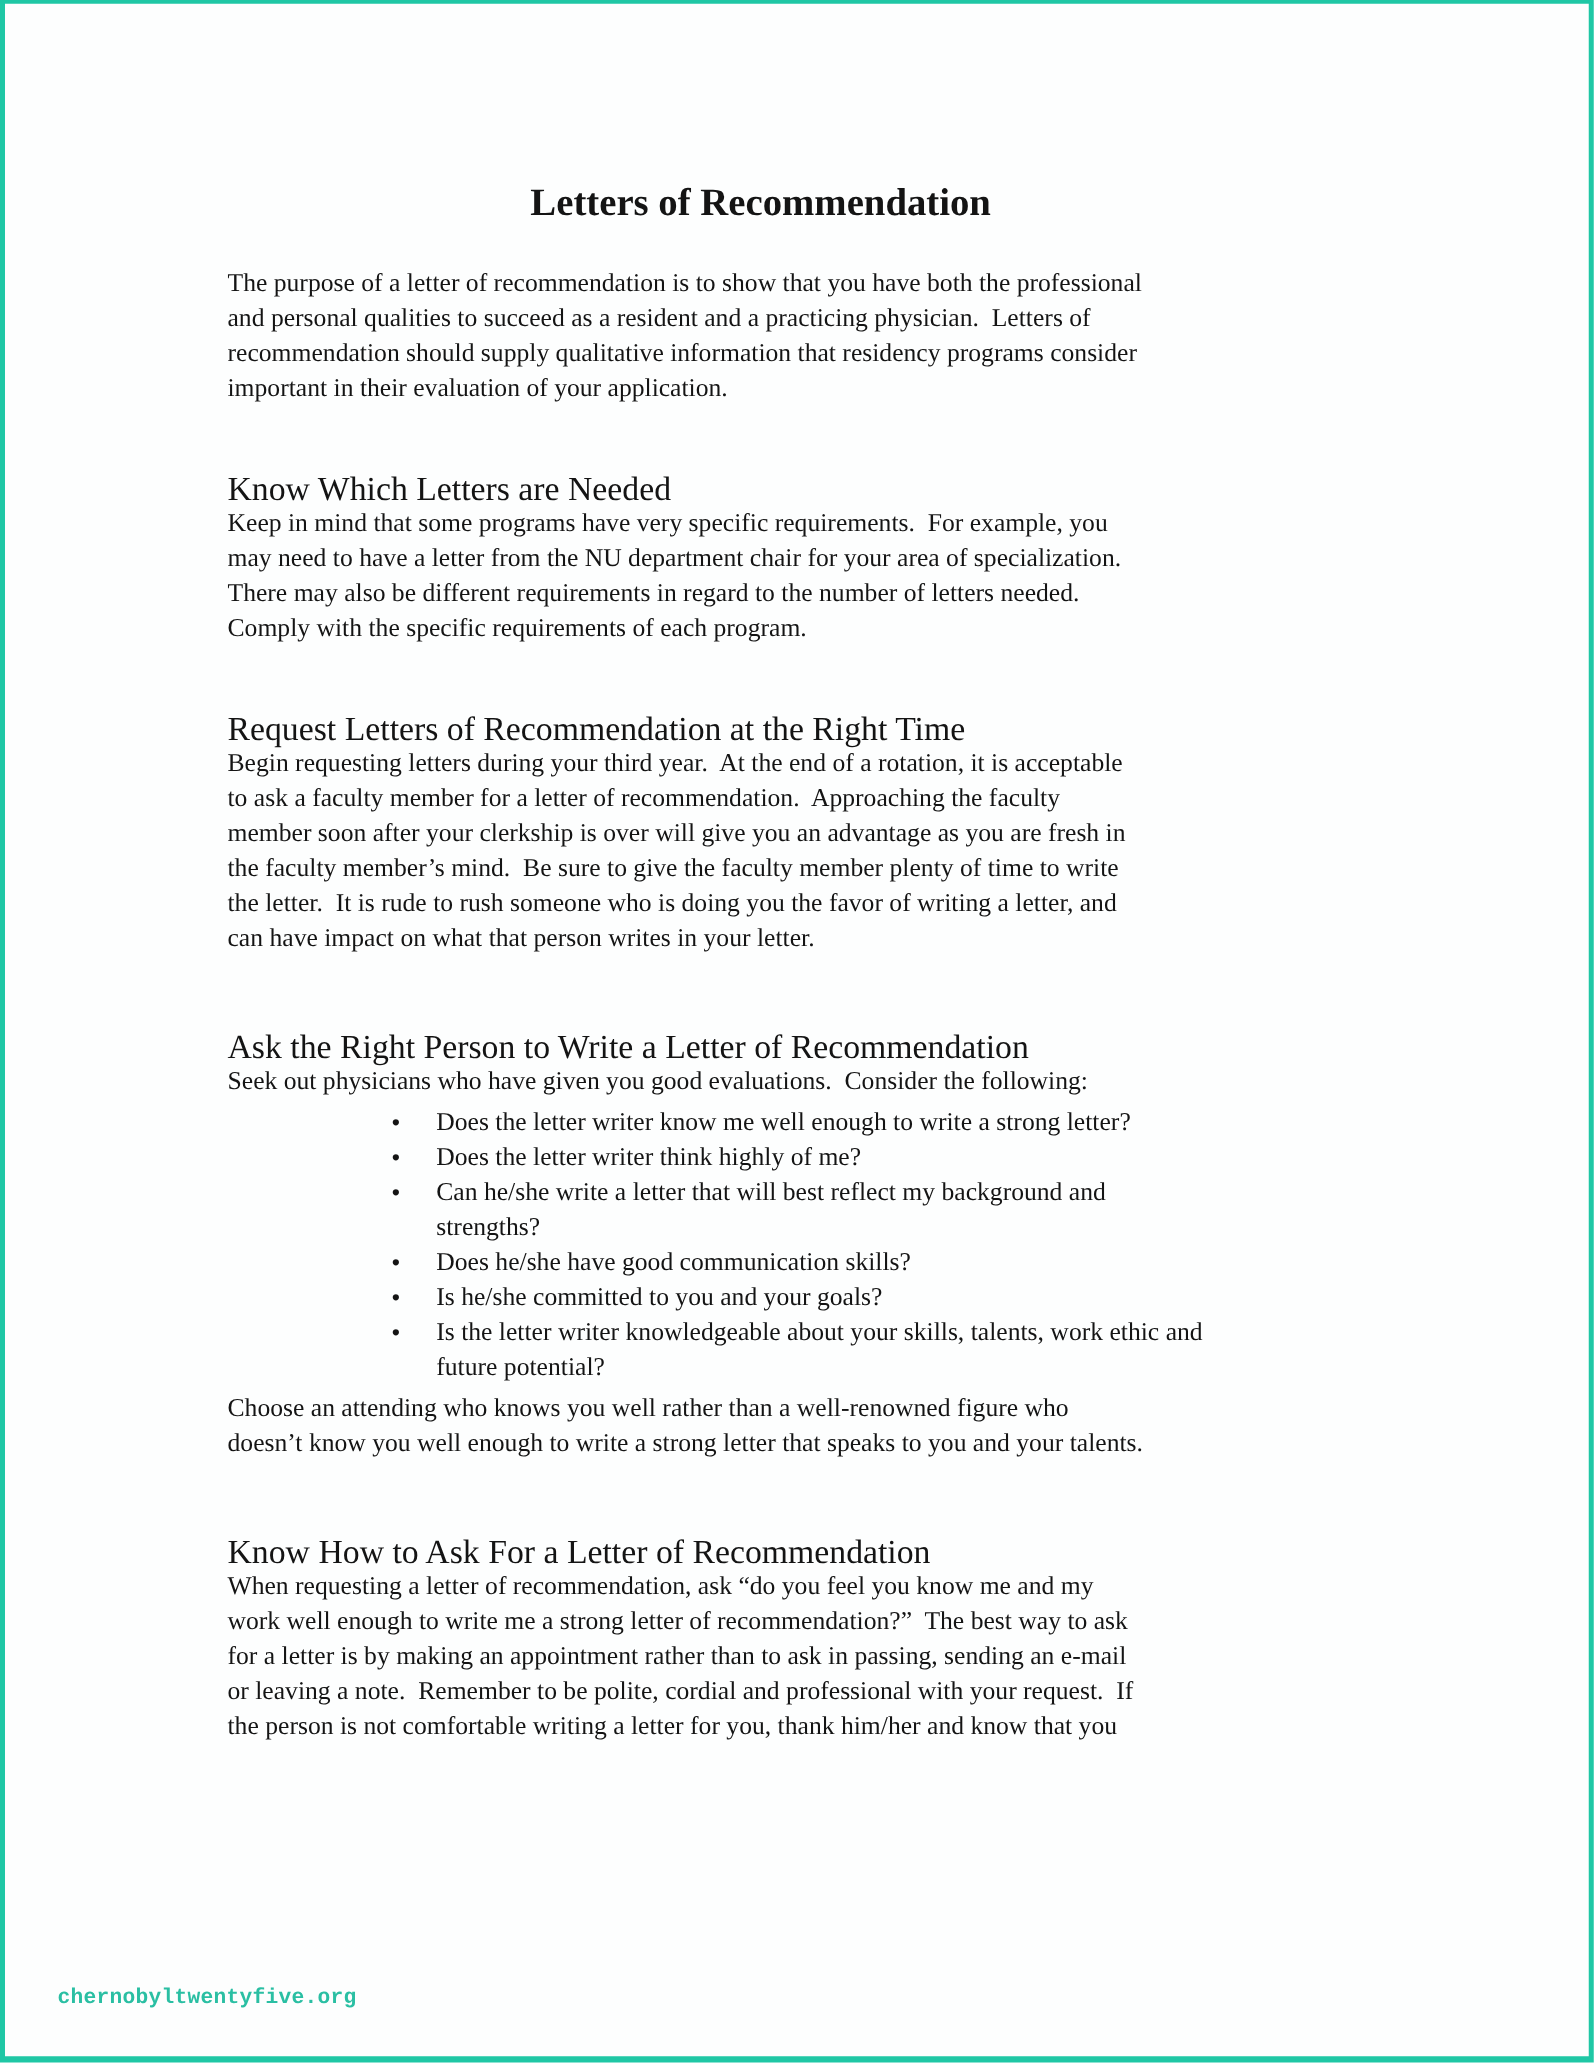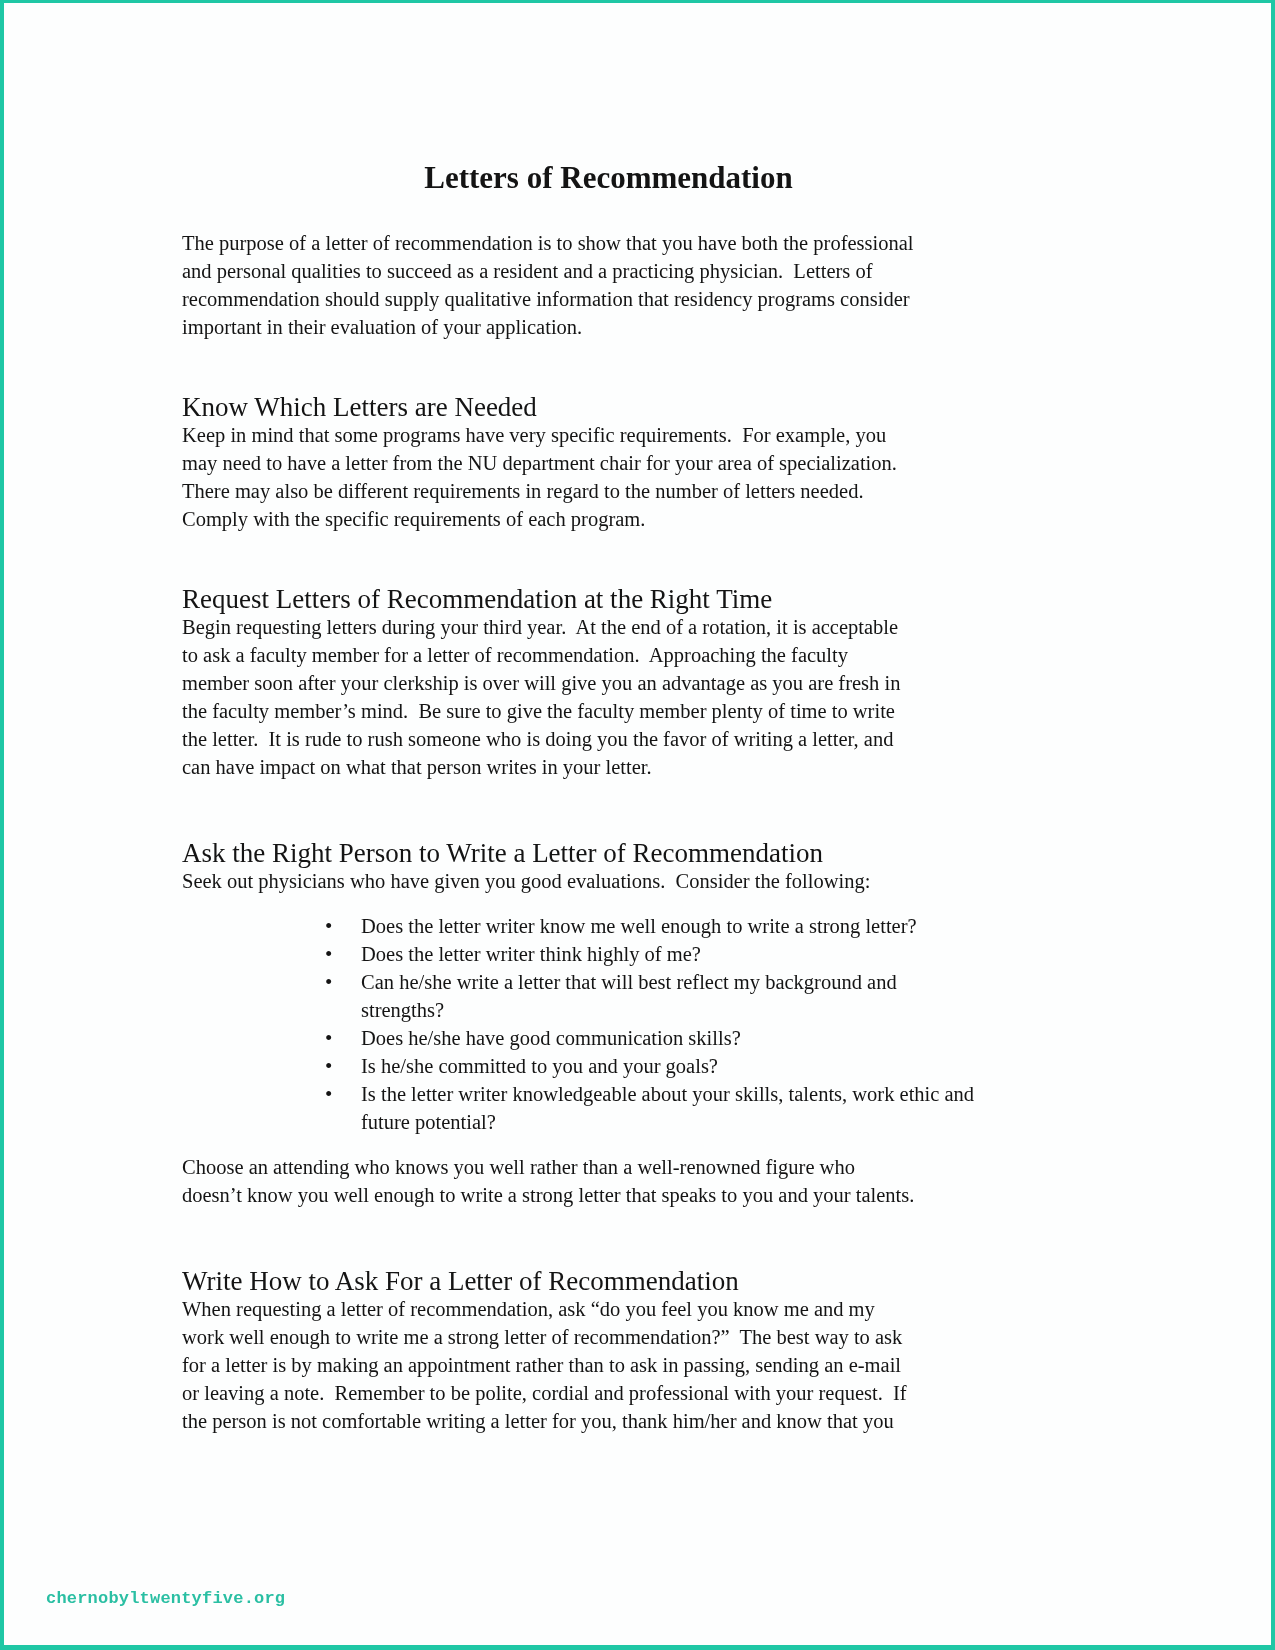--- a/index.html
+++ b/index.html
@@ -12,21 +12,21 @@
     box-sizing: border-box;
     border-style: solid;
     border-color: var(--accent, #1fc7a5);
     border-width: 3px 4px 5px 4px;
     font-family: "Liberation Serif", serif;
     color: #141414;
   }
   .doc {
     position: absolute;
     left: 178px;
-    top: 16px;
+    top: 0;
     width: 870px;
   }
   .title {
     margin: 141px 0 0 0;
     font-size: 31px;
     line-height: 36px;
     font-weight: bold;
     text-align: center;
     width: 853px;
   }
@@ -39,21 +39,21 @@
   .intro { margin-top: 33px; }
   .heading {
     margin: 52px 0 0 0;
     font-size: 27px;
     line-height: 28px;
     font-weight: normal;
   }
   .section-3 .heading, .section-4 .heading { margin-top: 58px; }
   .bullets {
     list-style: none;
-    margin: 17px;
+    margin: 5px;
     padding: 0;
   }
   .bullet-item {
     position: relative;
     padding-left: 162px;
     font-size: 20.5px;
     line-height: 28px;
     white-space: pre-wrap;
   }
   .bullet-item::before {
@@ -116,21 +116,21 @@
       <li class="bullet-item">Does he/she have good communication skills?</li>
       <li class="bullet-item">Is he/she committed to you and your goals?</li>
       <li class="bullet-item">Is the letter writer knowledgeable about your skills, talents, work ethic and
 future potential?</li>
     </ul>
     <p class="para">Choose an attending who knows you well rather than a well-renowned figure who
 doesn’t know you well enough to write a strong letter that speaks to you and your talents.</p>
   </section>
 
   <section class="section-4">
-    <h2 class="heading">Write How to Ask For a Letter of Recommendation</h2>
+    <h2 class="heading">Know How to Ask For a Letter of Recommendation</h2>
     <p class="para">When requesting a letter of recommendation, ask “do you feel you know me and my
 work well enough to write me a strong letter of recommendation?”  The best way to ask
 for a letter is by making an appointment rather than to ask in passing, sending an e-mail
 or leaving a note.  Remember to be polite, cordial and professional with your request.  If
 the person is not comfortable writing a letter for you, thank him/her and know that you</p>
   </section>
 
 </div>
 
 <div class="watermark">chernobyltwentyfive.org</div>

